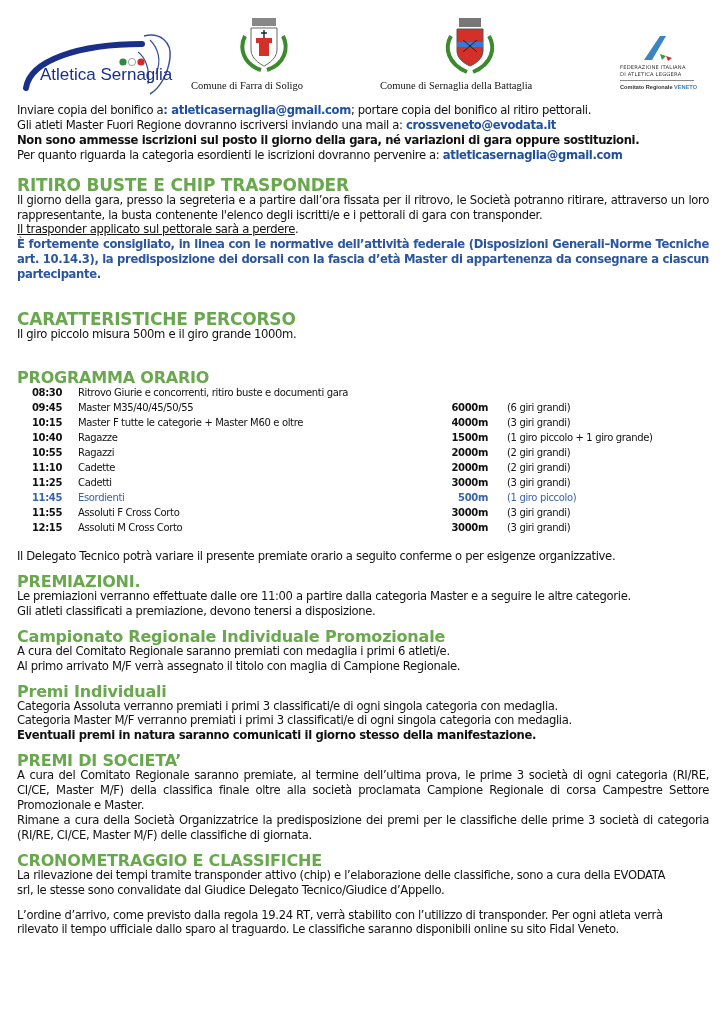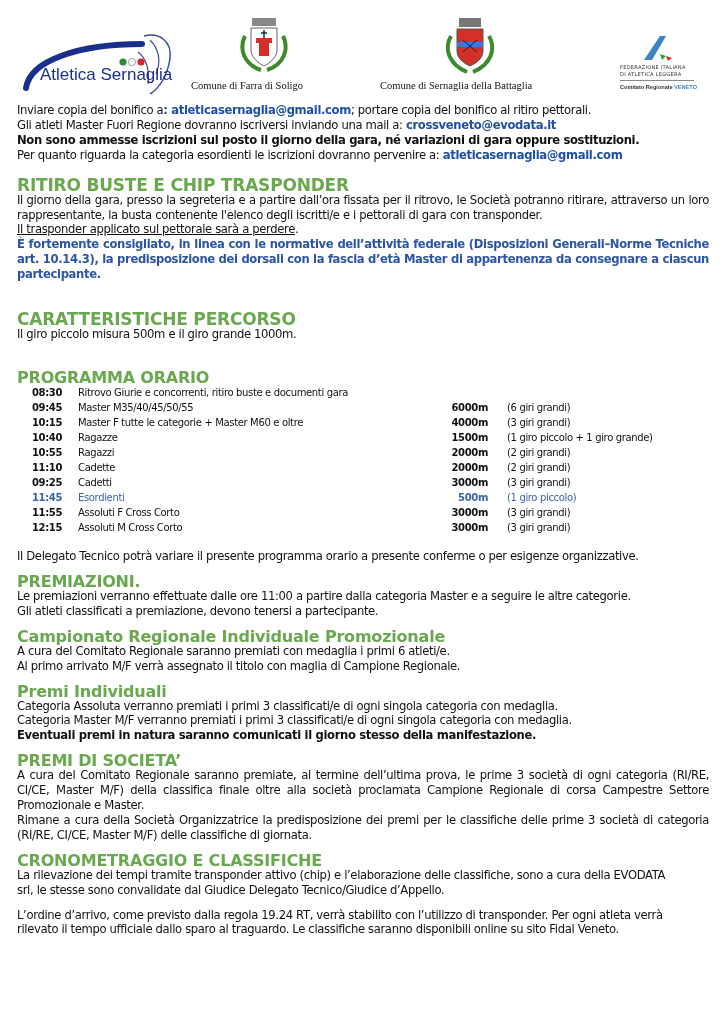--- a/index.html
+++ b/index.html
@@ -167,21 +167,21 @@
             <td class="dist">2000m</td>
             <td class="laps">(2 giri grandi)</td>
           </tr>
           <tr>
             <td class="t">11:10</td>
             <td class="desc">Cadette</td>
             <td class="dist">2000m</td>
             <td class="laps">(2 giri grandi)</td>
           </tr>
           <tr>
-            <td class="t">09:25</td>
+            <td class="t">11:25</td>
             <td class="desc">Cadetti</td>
             <td class="dist">3000m</td>
             <td class="laps">(3 giri grandi)</td>
           </tr>
           <tr class="hl">
             <td class="t">11:45</td>
             <td class="desc">Esordienti</td>
             <td class="dist">500m</td>
             <td class="laps">(1 giro piccolo)</td>
           </tr>
@@ -194,27 +194,27 @@
           <tr>
             <td class="t">12:15</td>
             <td class="desc">Assoluti M Cross Corto</td>
             <td class="dist">3000m</td>
             <td class="laps">(3 giri grandi)</td>
           </tr>
         </tbody>
     </table>
 
     <div style="height:14px"></div>
-    <div class="line">Il Delegato Tecnico potrà variare il presente programma orario a presente conferme o per esigenze organizzative.</div>
+    <div class="line">Il Delegato Tecnico potrà variare il presente premiate orario a seguito conferme o per esigenze organizzative.</div>
 
     <div class="gap-m"></div>
 
     <div class="h-green sm">PREMIAZIONI.</div>
     <div class="line">Le premiazioni verranno effettuate dalle ore 11:00 a partire dalla categoria Master e a seguire le altre categorie.</div>
-    <div class="line">Gli atleti classificati a premiazione, devono tenersi a partecipante.</div>
+    <div class="line">Gli atleti classificati a premiazione, devono tenersi a disposizione.</div>
 
     <div class="gap-m"></div>
 
     <div class="h-green sm">Campionato Regionale Individuale Promozionale</div>
     <div class="line">A cura del Comitato Regionale saranno premiati con medaglia i primi 6 atleti/e.</div>
     <div class="line">Al primo arrivato M/F verrà assegnato il titolo con maglia di Campione Regionale.</div>
 
     <div class="gap-m"></div>
 
     <div class="h-green sm">Premi Individuali</div>

